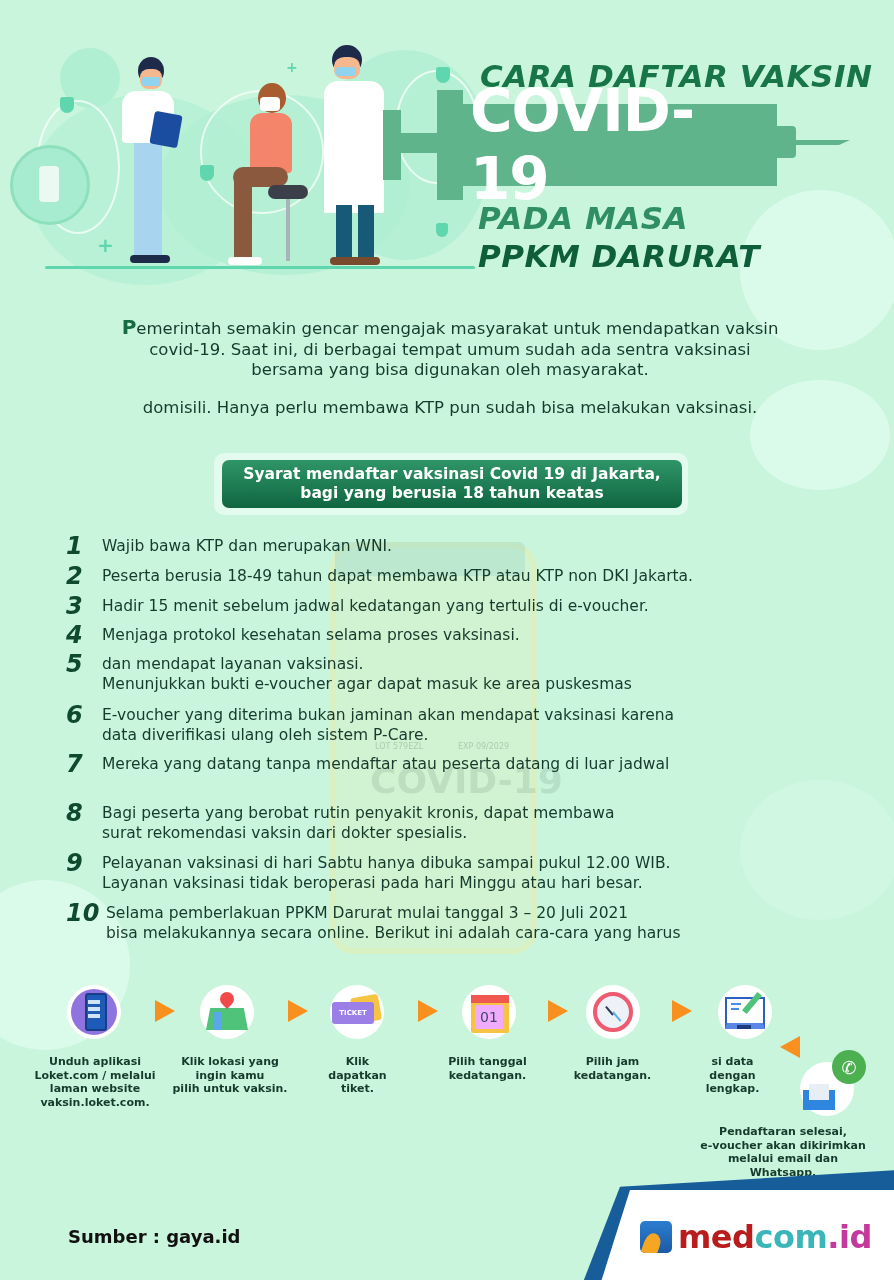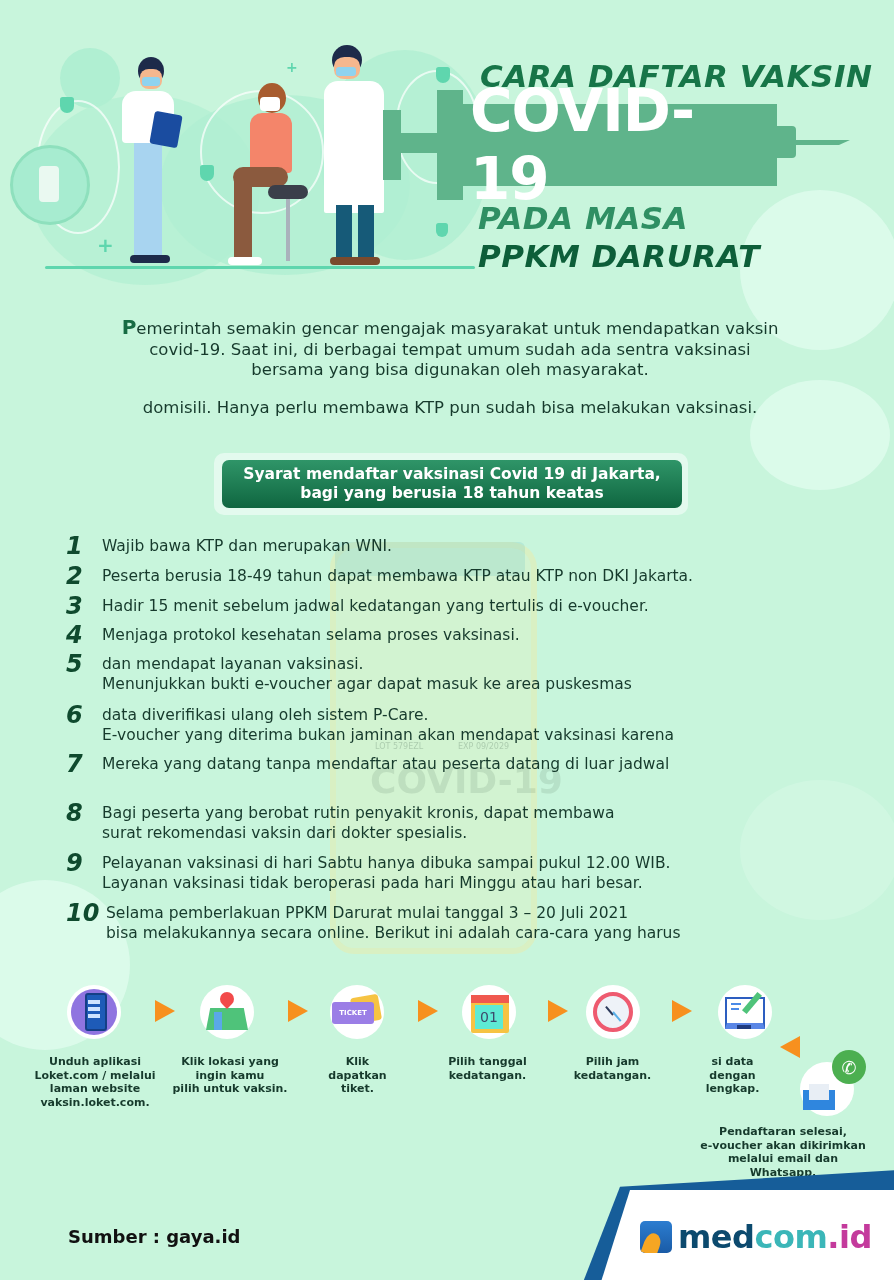--- a/index.html
+++ b/index.html
@@ -64,21 +64,21 @@
   .step-label { position: absolute; text-align: center; font-size: 11px; line-height: 13.5px; font-weight: bold; color: #163a2c; }
 
   
   .source { position: absolute; left: 68px; top: 1226px; font-weight: bold; font-size: 18px; color: #111; }
   .logo-band { position: absolute; left: 580px; top: 1170px; width: 320px; height: 120px; background: #165d99; clip-path: polygon(40px 14%, 100% 0, 100% 100%, 0 100%); }
   .logo-card { position: absolute; left: 600px; top: 1190px; width: 300px; height: 95px; background: #fff; clip-path: polygon(30px 0, 100% 0, 100% 100%, 0 100%); }
   .logo { position: absolute; left: 640px; top: 1218px; display: flex; align-items: center; }
   .logo-mark { width: 32px; height: 32px; border-radius: 5px; background: linear-gradient(#2c7dd0, #1a5ba6); position: relative; overflow: hidden; }
   .logo-mark::after { content: ""; position: absolute; left: 4px; top: 12px; width: 16px; height: 22px; border-radius: 50% 50% 0 0; background: #f6a623; transform: rotate(20deg); }
   .logo-text { margin-left: 6px; font-weight: bold; font-size: 32px; letter-spacing: -0.5px; }
-  .lt1 { color: #0c4a6e; }
+  .lt1 { color: #b91c1c; }
   .lt2 { color: #3bb6b8; }
   .lt3 { color: #c43a9c; }
 </style>
 </head>
 <body>
 
 <div class="blob" style="left:60px;top:48px;width:60px;height:60px;"></div>
 <div class="blob" style="left:30px;top:95px;width:230px;height:190px;opacity:.7"></div>
 <div class="blob" style="left:160px;top:95px;width:250px;height:180px;opacity:.8"></div>
 <div class="blob" style="left:320px;top:50px;width:170px;height:210px;opacity:.8"></div>
@@ -199,22 +199,22 @@
   <div class="item" style="top:124px;">
     <div class="num">5</div>
     <div class="txt">
         <div>dan mendapat layanan vaksinasi.</div>
         <div>Menunjukkan bukti e-voucher agar dapat masuk ke area puskesmas</div>
       </div>
   </div>
   <div class="item" style="top:175px;">
     <div class="num">6</div>
     <div class="txt">
+        <div>E-voucher yang diterima bukan jaminan akan mendapat vaksinasi karena</div>
         <div>data diverifikasi ulang oleh sistem P-Care.</div>
-        <div>E-voucher yang diterima bukan jaminan akan mendapat vaksinasi karena</div>
       </div>
   </div>
   <div class="item" style="top:224px;">
     <div class="num">7</div>
     <div class="txt">
         <div>Mereka yang datang tanpa mendaftar atau peserta datang di luar jadwal</div>
       </div>
   </div>
   <div class="item" style="top:273px;">
     <div class="num">8</div>
@@ -279,21 +279,21 @@
 <div class="step-label" style="left:310px;top:1055px;width:95px;">
   <div>Klik</div>
     <div>dapatkan</div>
     <div>tiket.</div>
 </div>
 
 <div class="step-icon" style="left:462px;top:985px;">
   <div style="position:relative;width:40px;height:42px;">
     <div class="abs" style="left:2px;top:4px;width:38px;height:38px;background:#f6c343;border-radius:2px;"></div>
     <div class="abs" style="left:2px;top:4px;width:38px;height:8px;background:#f0584f;"></div>
-    <div class="abs" style="left:6px;top:14px;width:28px;height:24px;background:#5eead4;color:#3d4a6b;font-size:14px;display:flex;align-items:center;justify-content:center;">01</div>
+    <div class="abs" style="left:6px;top:14px;width:28px;height:24px;background:#f0abfc;color:#3d4a6b;font-size:14px;display:flex;align-items:center;justify-content:center;">01</div>
   </div>
 </div>
 <div class="arrow" style="left:548px;top:1000px;"></div>
 <div class="step-label" style="left:435px;top:1055px;width:105px;">
   <div>Pilih tanggal</div>
     <div>kedatangan.</div>
 </div>
 
 <div class="step-icon" style="left:586px;top:985px;">
   <div style="position:relative;width:40px;height:40px;border-radius:50%;border:4px solid #ee5a6f;background:#eef2f8;box-sizing:border-box;">

